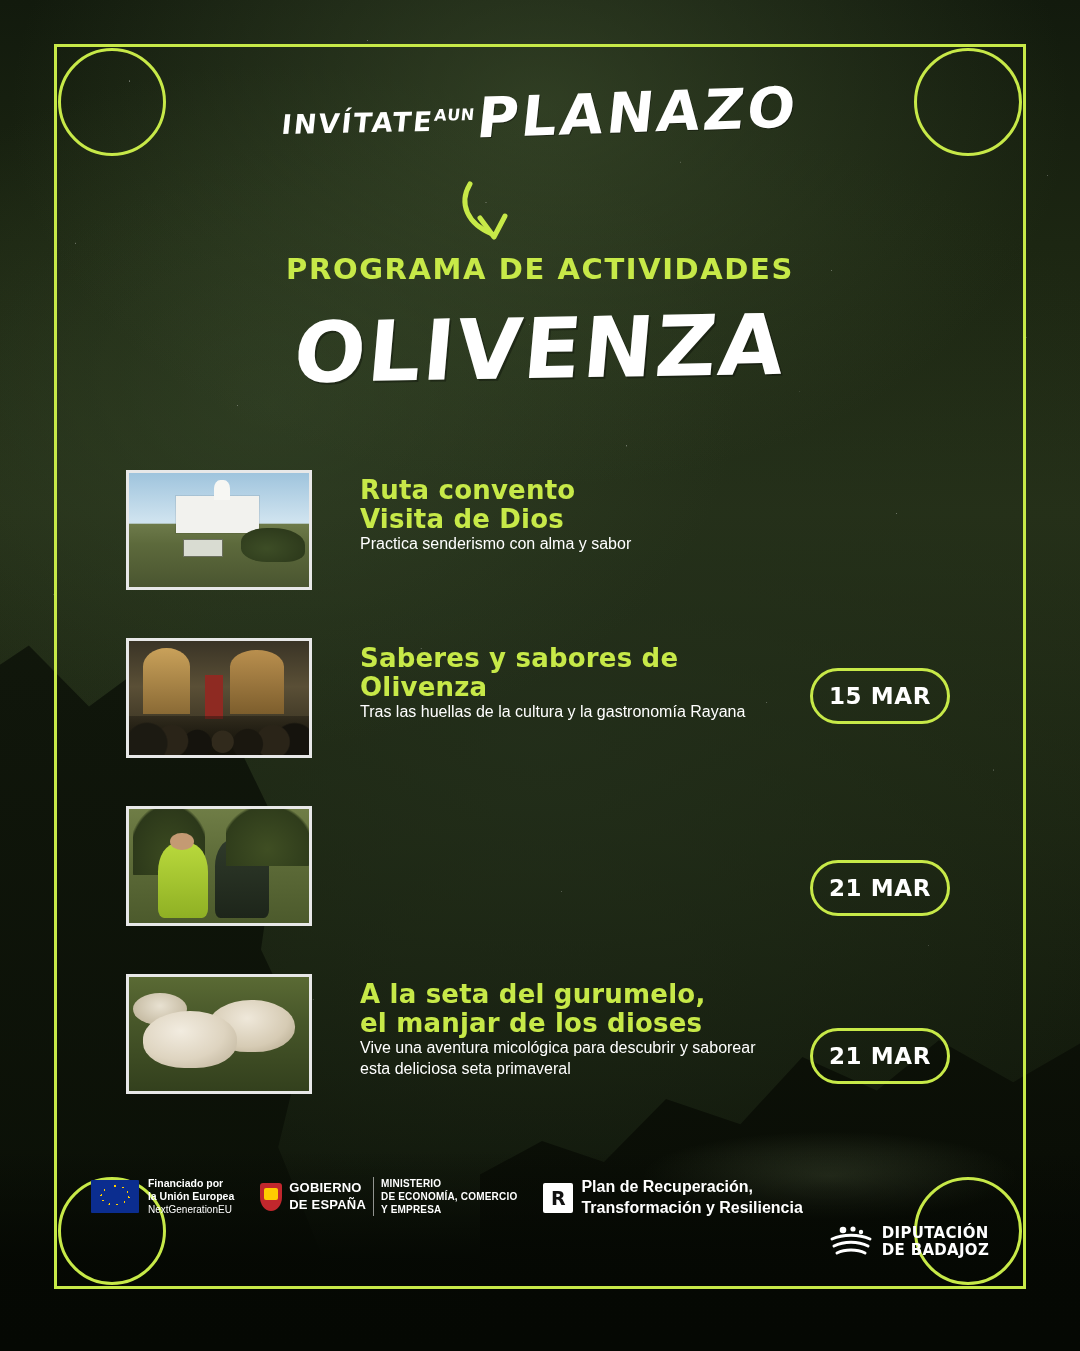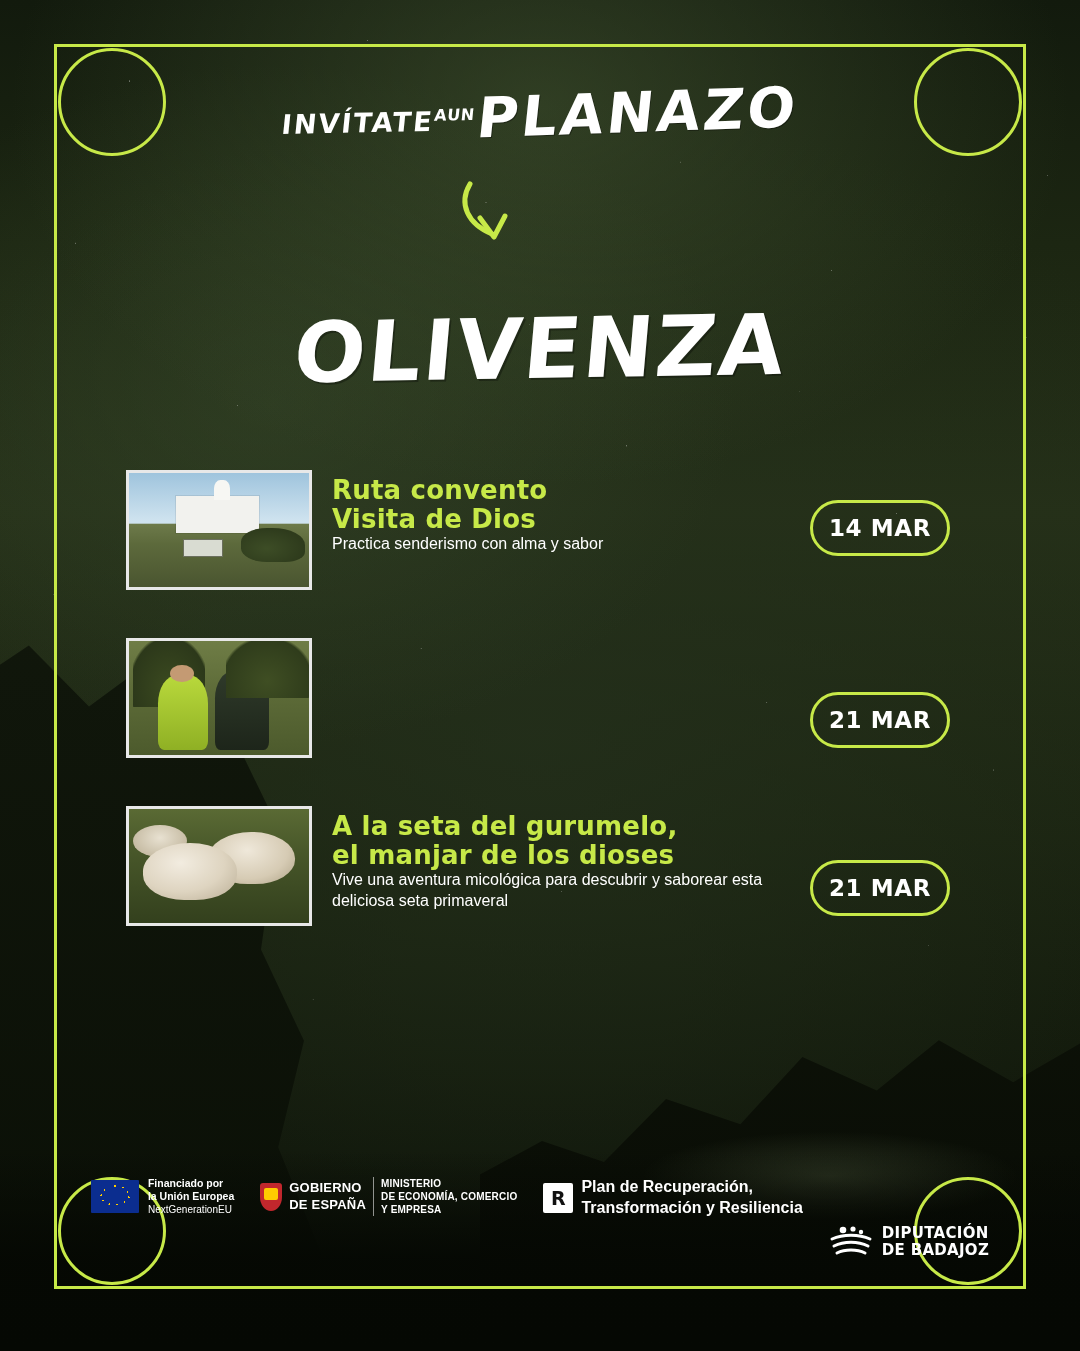--- a/index.html
+++ b/index.html
@@ -257,21 +257,21 @@
     position: absolute; left: 44%; top: 20%; width: 48%; height: 46%;
     background: radial-gradient(ellipse at 45% 35%, #efe8da 0%, #d6cbb4 60%, #ada185 100%);
     border-radius: 50% 50% 46% 46%;
   }
   .mush-c {
     position: absolute; left: 2%; top: 14%; width: 30%; height: 28%;
     background: radial-gradient(ellipse at 50% 40%, #e8e1d1 0%, #c3b89f 80%);
     border-radius: 50%;
   }
 
-  .row-text { padding-left: 20px; padding-top: 6px; width: 470px; flex: 0 0 auto; }
+  .row-text { padding-left: 48px; padding-top: 6px; width: 470px; flex: 0 0 auto; }
   .act-title {
     color: #c7e948;
     font-family: "DejaVu Sans", sans-serif;
     font-weight: bold;
     font-size: 26px;
     line-height: 1.12;
     letter-spacing: 0.2px;
   }
   .act-desc {
     color: #ffffff;
@@ -365,41 +365,56 @@
     <div class="brand-planazo">PLANAZO</div>
   </div>
 
   <div class="arrow-wrap">
     <svg width="1080" height="70" viewBox="0 0 1080 70" fill="none">
       <path d="M470 6 C 458 26, 468 46, 492 56" stroke="#c7e948" stroke-width="5" stroke-linecap="round" fill="none"></path>
       <path d="M480 40 L 494 59 L 505 38" stroke="#c7e948" stroke-width="5" stroke-linecap="round" stroke-linejoin="round" fill="none"></path>
     </svg>
   </div>
 
+  <div class="programa">PROGRAMA DE ACTIVIDADES</div>
   <div class="town">OLIVENZA</div>
 
   <div class="list">
 
     <div class="row">
       <div class="thumb">
         <div class="ph ph-chapel">
           <div class="chapel-sign"></div>
           <div class="chapel-bush"></div>
         </div>
       </div>
       <div class="row-text">
         <div class="act-title">
           <div>Ruta convento</div>
           <div>Visita de Dios</div>
         </div>
         <div class="act-desc">Practica senderismo con alma y sabor</div>
       </div>
-      <div class="date-pill" style="top:30px;">14 MAR</div>
-    </div>
-
+    </div>
+
+    <div class="row">
+      <div class="thumb">
+        <div class="ph ph-church">
+          <div class="church-red"></div>
+          <div class="church-crowd"></div>
+        </div>
+      </div>
+      <div class="row-text">
+        <div class="act-title">
+          <div>Saberes y sabores de Olivenza</div>
+        </div>
+        <div class="act-desc">Tras las huellas de la cultura y la gastronomía Rayana</div>
+      </div>
+      <div class="date-pill" style="top:30px;">15 MAR</div>
+    </div>
 
     <div class="row">
       <div class="thumb">
         <div class="ph ph-dehesa">
           <div class="man-green"></div>
           <div class="man-green-head"></div>
           <div class="man-dark"></div>
           <div class="man-dark-head"></div>
         </div>
       </div>

